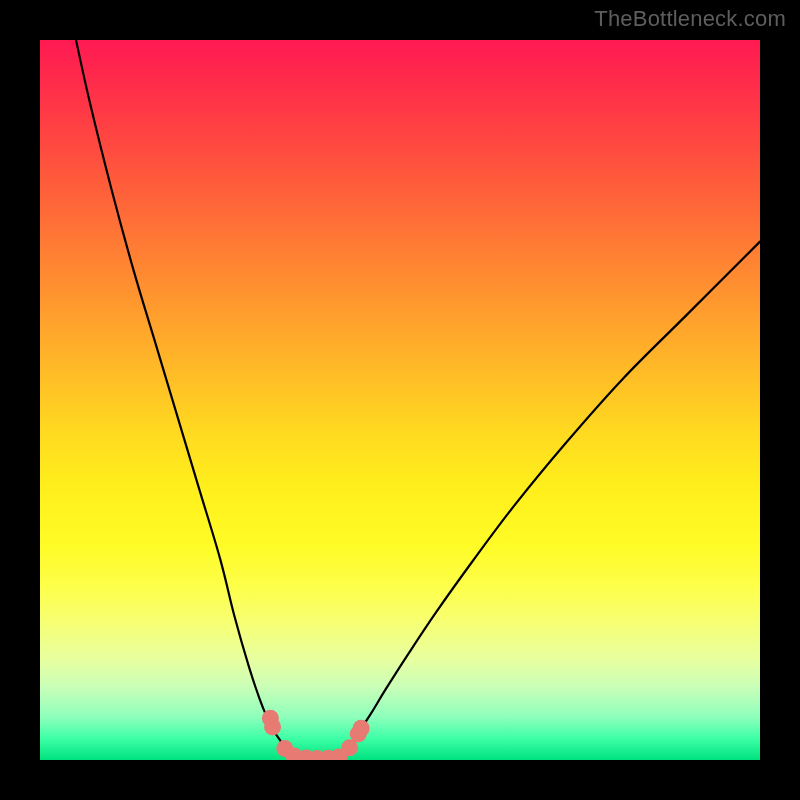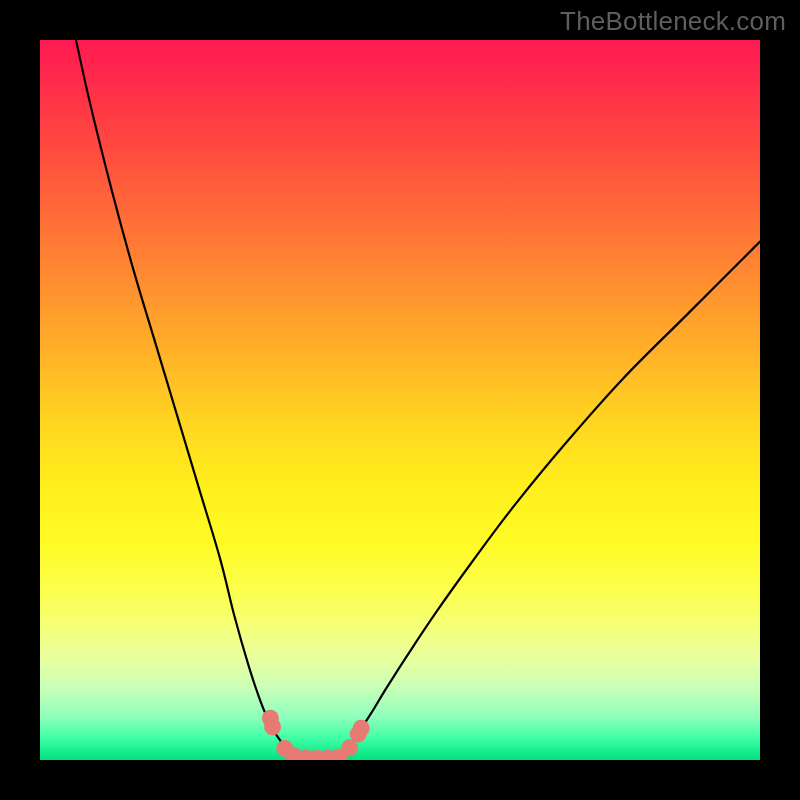--- a/index.html
+++ b/index.html
@@ -54,21 +54,21 @@
     position: absolute;
     inset: 0;
     width: 720px;
     height: 720px;
   }
   .watermark {
     position: absolute;
     top: 6px;
     right: 14px;
     color: #5e5e5e;
-    font-size: 26px;
+    font-size: 22px;
     font-weight: 500;
     letter-spacing: 0.2px;
     user-select: none;
   }
 </style>
 </head>
 <body>
 
 <div class="frame">
   <div class="plot">

